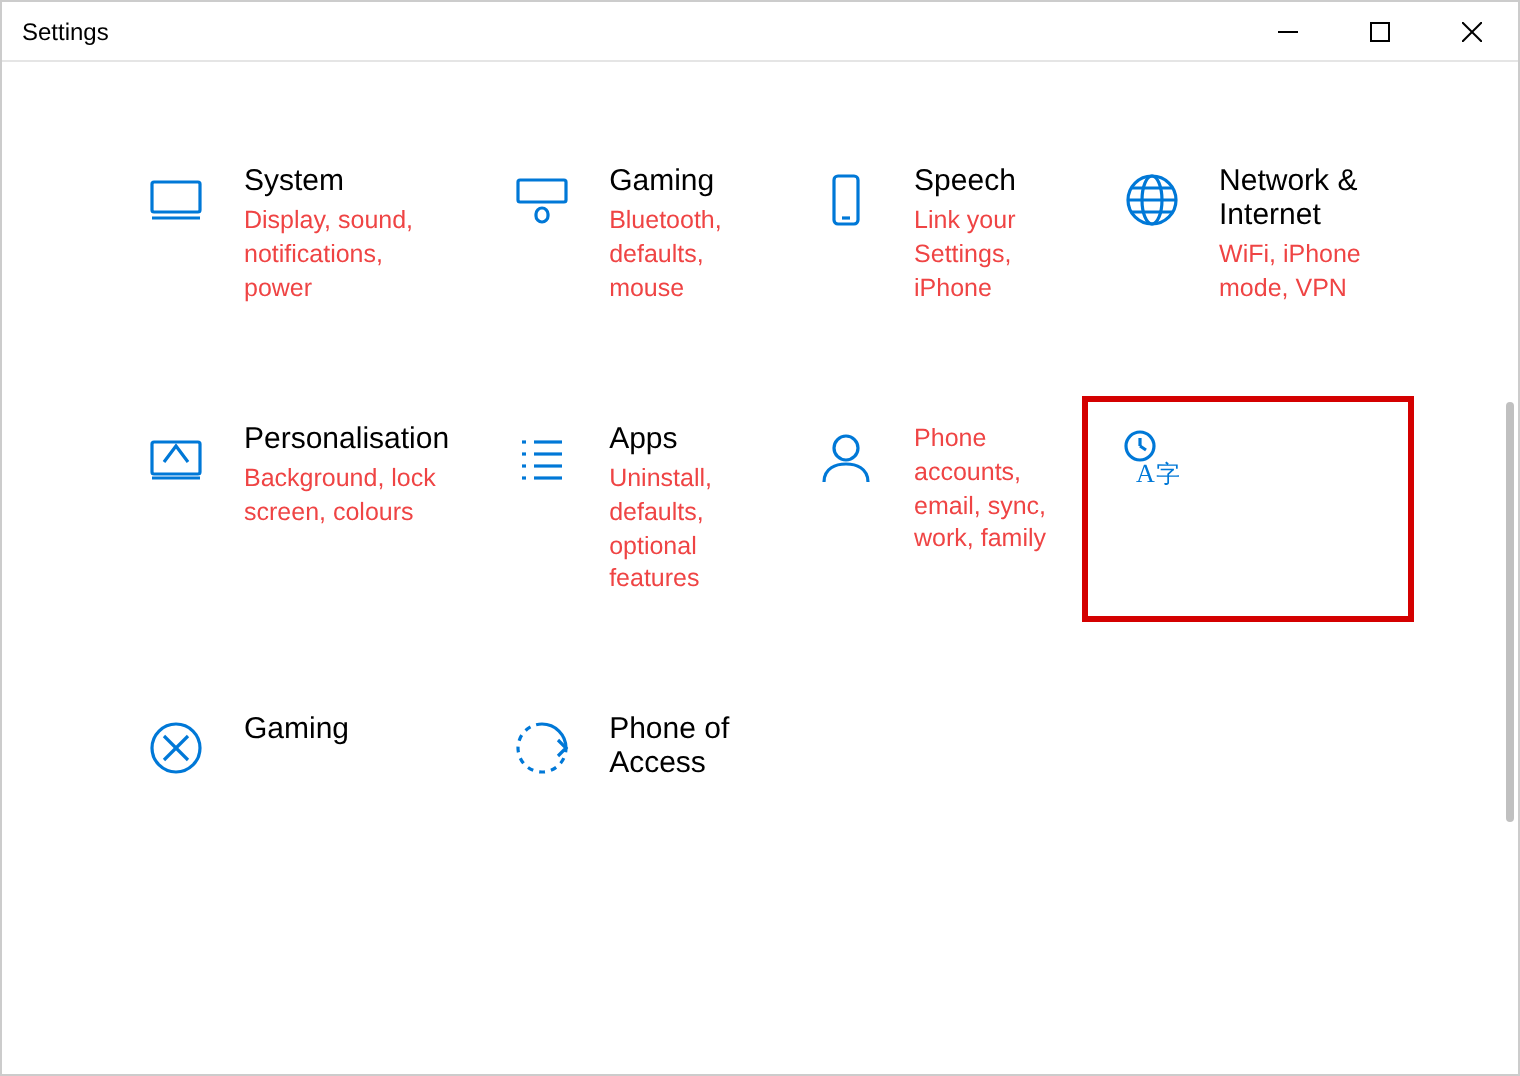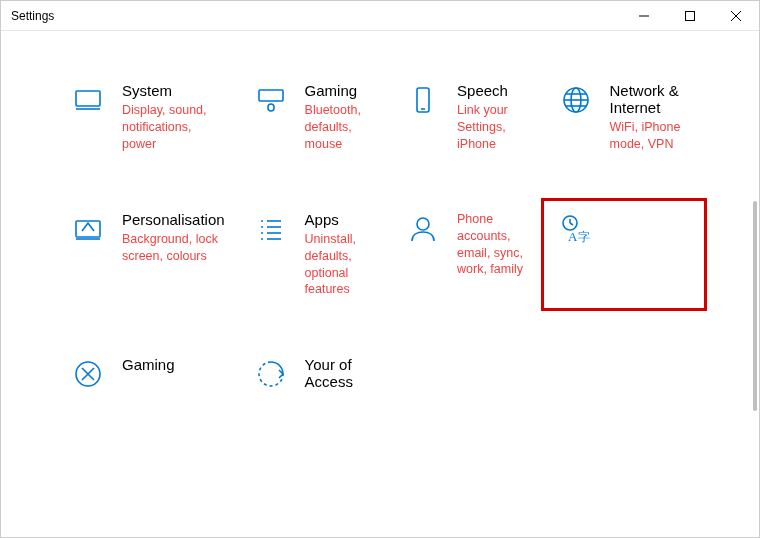--- a/index.html
+++ b/index.html
@@ -224,21 +224,21 @@
 
       <div class="tile">
         <div class="tile-icon">
           <svg viewBox="0 0 32 32">
               <path d="M16 4 A12 12 0 1 0 28 16" stroke-dasharray="3 3"></path>
               <path d="M16 4 A12 12 0 0 1 28 16"></path>
               <polyline points="24,12 28,16 24,20"></polyline>
             </svg>
         </div>
         <div class="tile-text">
-          <div class="tile-title">Your of Access</div>
+          <div class="tile-title">Phone of Access</div>
           <div class="tile-desc"></div>
         </div>
       </div>
 
     </div>
     <div class="scrollbar-track"></div>
   </div>
 </div>
 
 </body></html>

